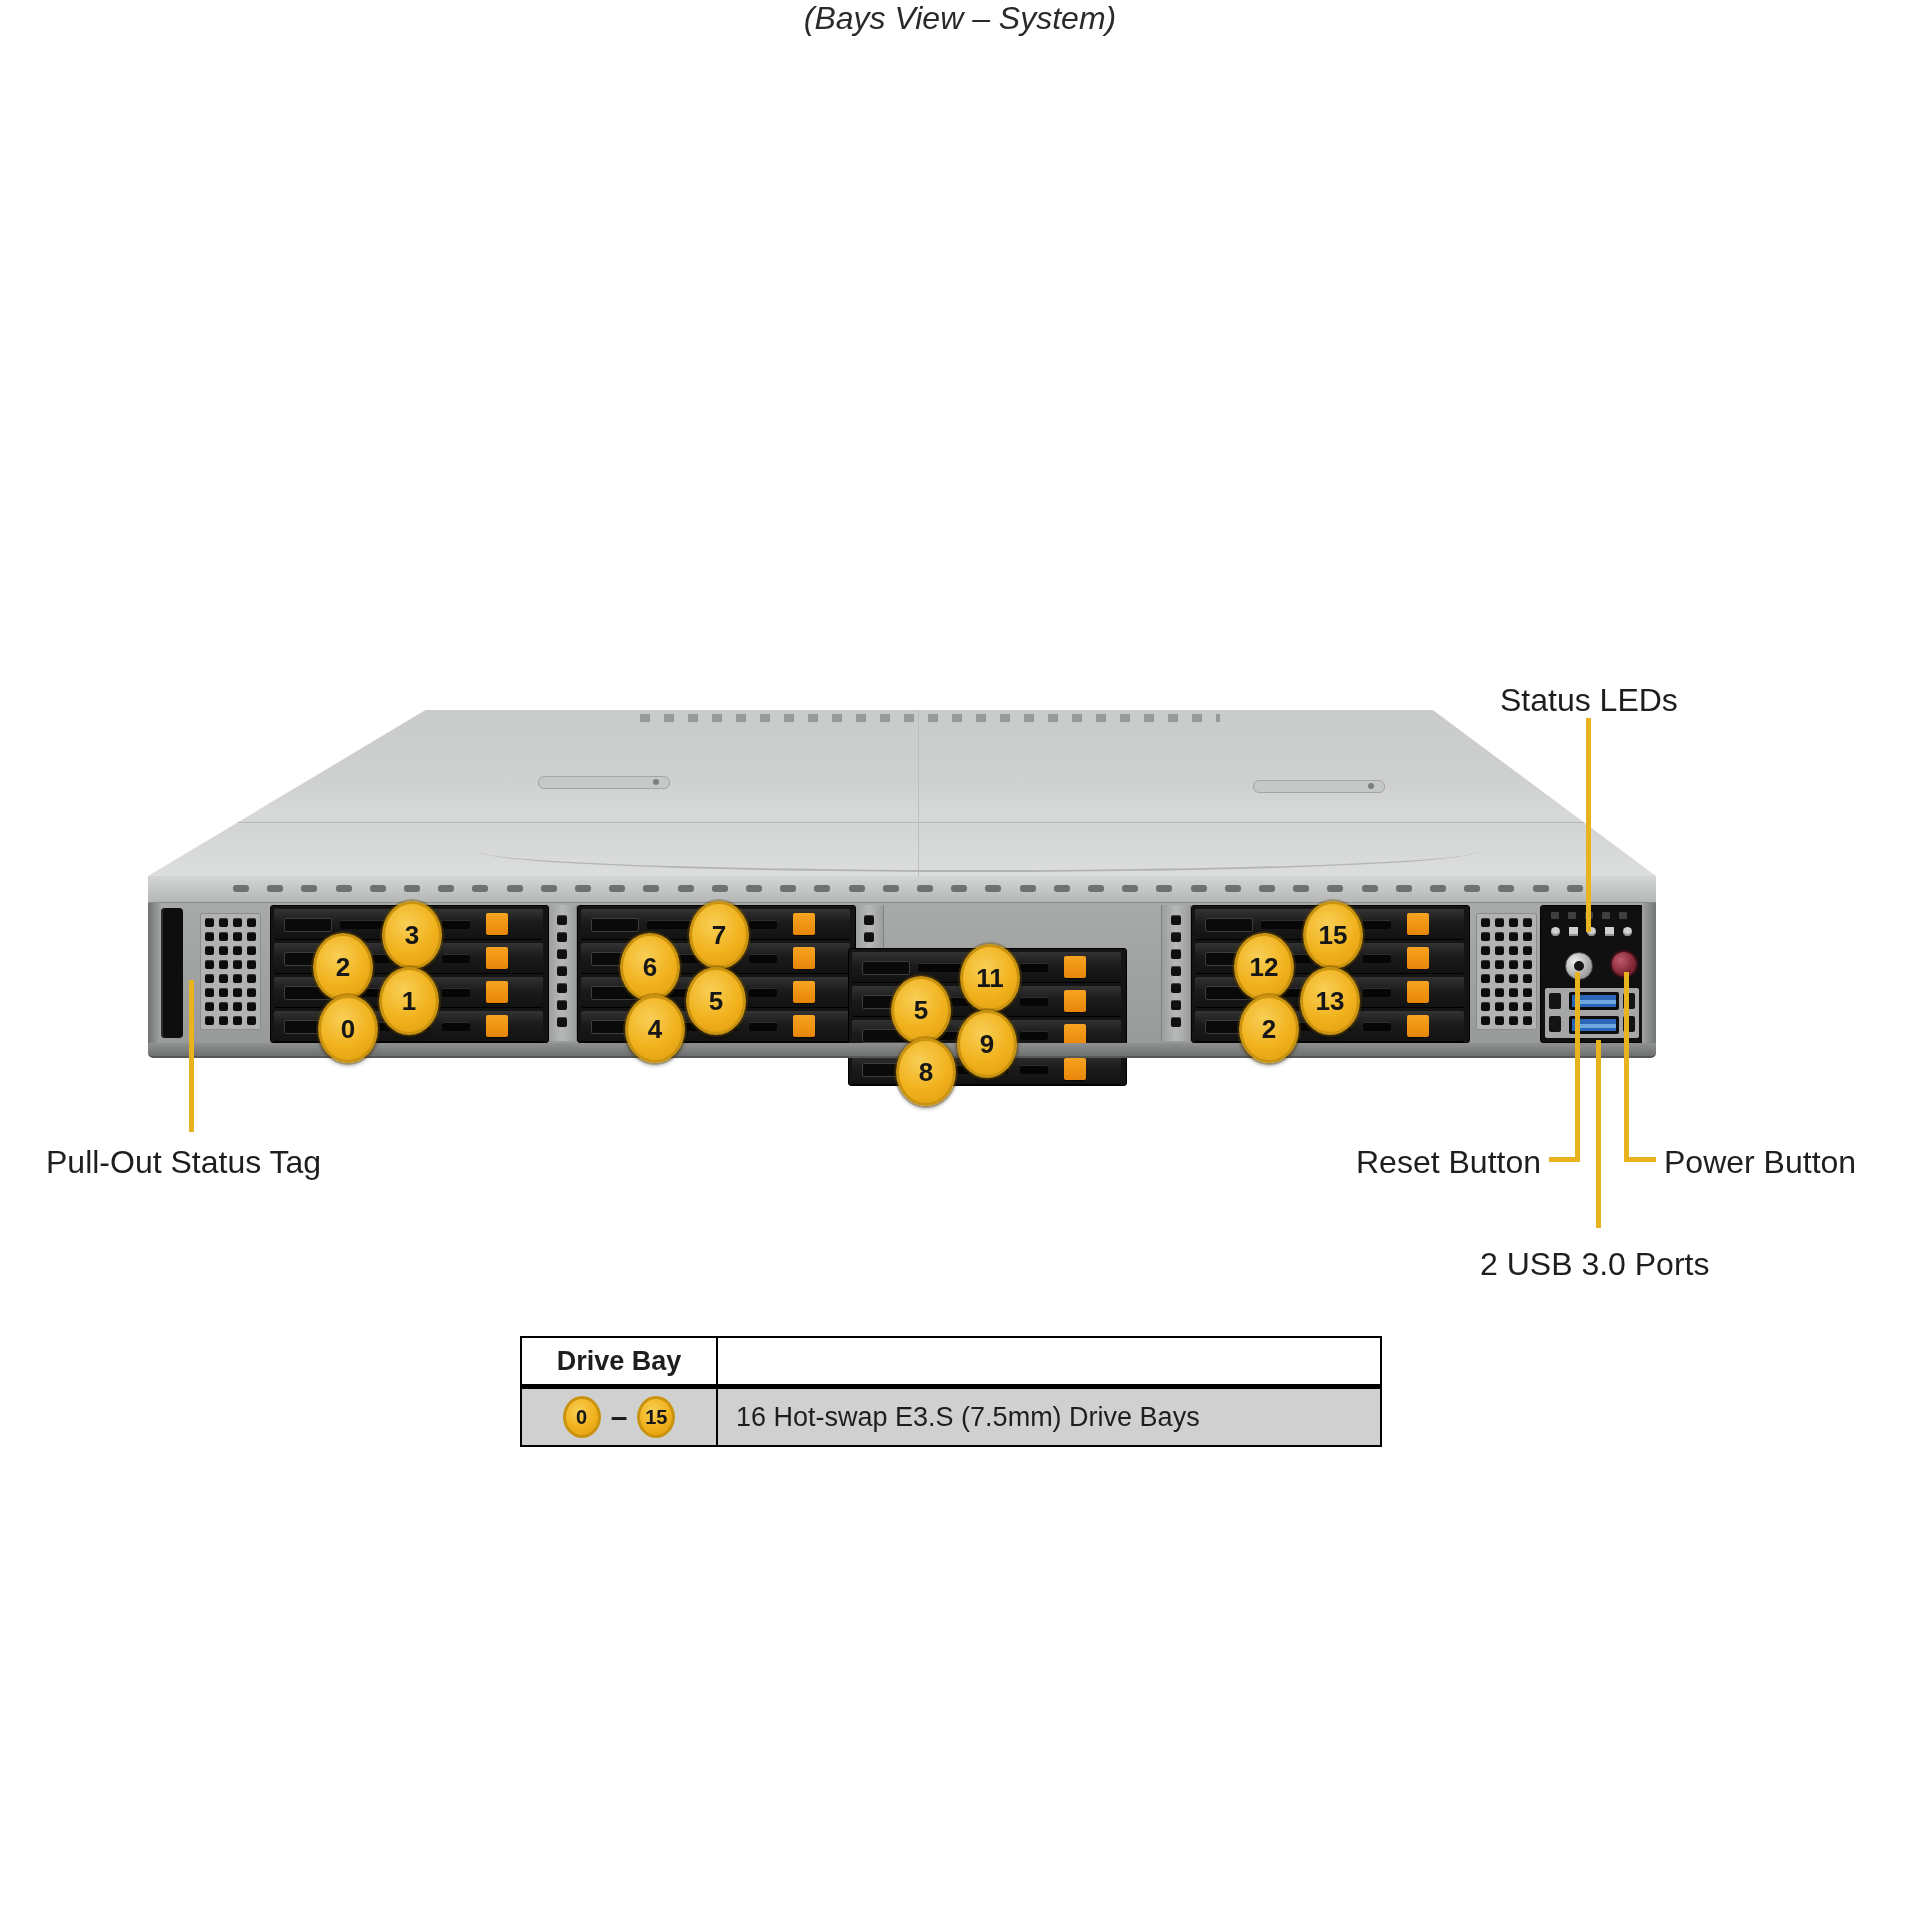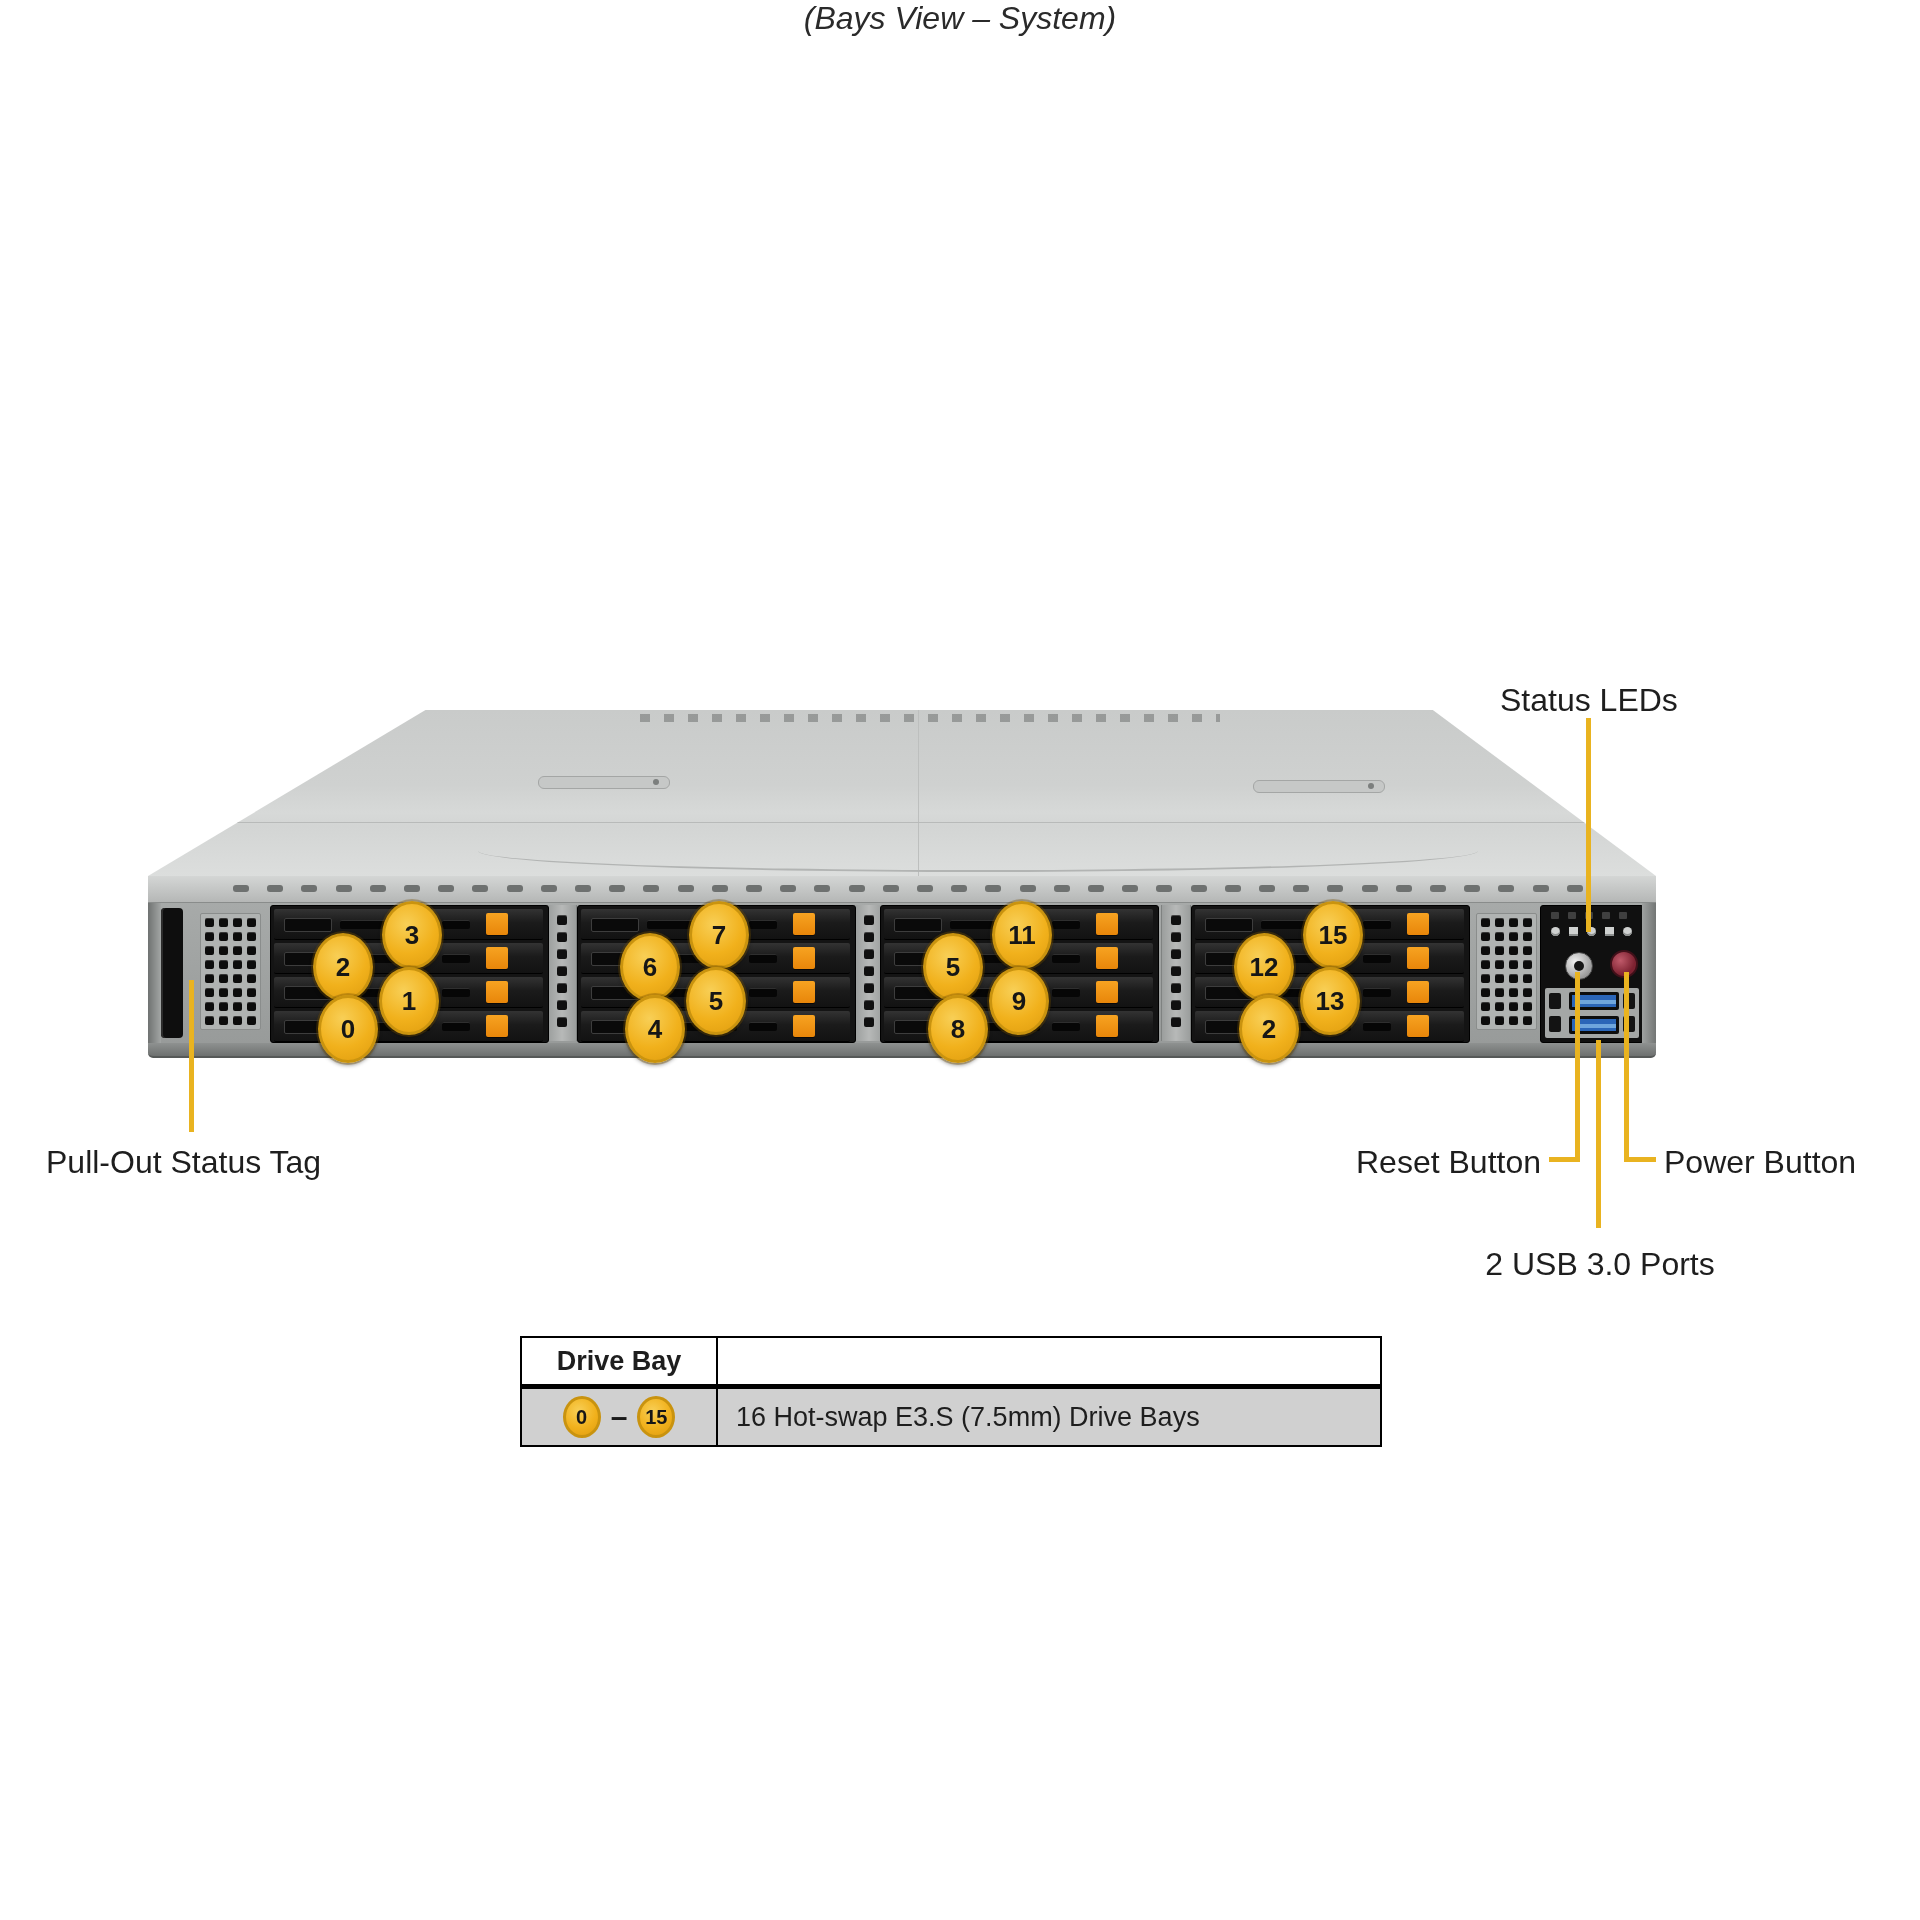--- a/index.html
+++ b/index.html
@@ -352,21 +352,21 @@
             <div class="tray-handle"></div>
             <div class="tray-slot" style="left: 66px; width: 90px;"></div>
             <div class="tray-slot" style="left: 168px; width: 28px;"></div>
             <div class="drive-latch"></div>
           </div>
           <div class="bay-badge" style="left: 111px; top: -5px;">7</div>
           <div class="bay-badge" style="left: 42px; top: 27px;">6</div>
           <div class="bay-badge" style="left: 108px; top: 61px;">5</div>
           <div class="bay-badge" style="left: 47px; top: 89px;">4</div>
         </div>
-        <div class="drive-group" style="left: 732px;">
+        <div class="drive-group" style="left: 700px; margin-top: 43px;">
           <div class="drive-tray" style="top: 3px;">
             <div class="tray-handle"></div>
             <div class="tray-slot" style="left: 66px; width: 90px;"></div>
             <div class="tray-slot" style="left: 168px; width: 28px;"></div>
             <div class="drive-latch"></div>
           </div>
           <div class="drive-tray" style="top: 37px;">
             <div class="tray-handle"></div>
             <div class="tray-slot" style="left: 66px; width: 90px;"></div>
             <div class="tray-slot" style="left: 168px; width: 28px;"></div>
@@ -429,21 +429,21 @@
   <div class="aline" style="left:1575px;top:972px;height:190px;"></div>
   <div class="aline-h" style="left:1549px;top:1157px;width:31px;"></div>
   <div class="aline" style="left:1596px;top:1040px;height:188px;"></div>
   <div class="aline" style="left:1624px;top:972px;height:190px;"></div>
   <div class="aline-h" style="left:1626px;top:1157px;width:30px;"></div>
 
   <div class="alabel" style="left:1500px;top:682px;">Status LEDs</div>
   <div class="alabel" style="left:46px;top:1144px;">Pull-Out Status Tag</div>
   <div class="alabel" style="left:1345px;top:1144px;width:196px;text-align:right;">Reset Button</div>
   <div class="alabel" style="left:1664px;top:1144px;">Power Button</div>
-  <div class="alabel" style="left:1480px;top:1246px;width:240px;text-align:center;">2 USB 3.0 Ports</div>
+  <div class="alabel" style="left:1480px;top:1246px;width:240px;text-align:left;">2 USB 3.0 Ports</div>
 
   <div class="abs" id="spec-table">
     <div class="t-row t-head">
       <div class="t-c1">Drive Bay</div>
     </div>
     <div class="t-row t-data">
       <div class="t-c1">
         <span class="t-badge">0</span>
         <span class="t-dash">–</span>
         <span class="t-badge">15</span>

